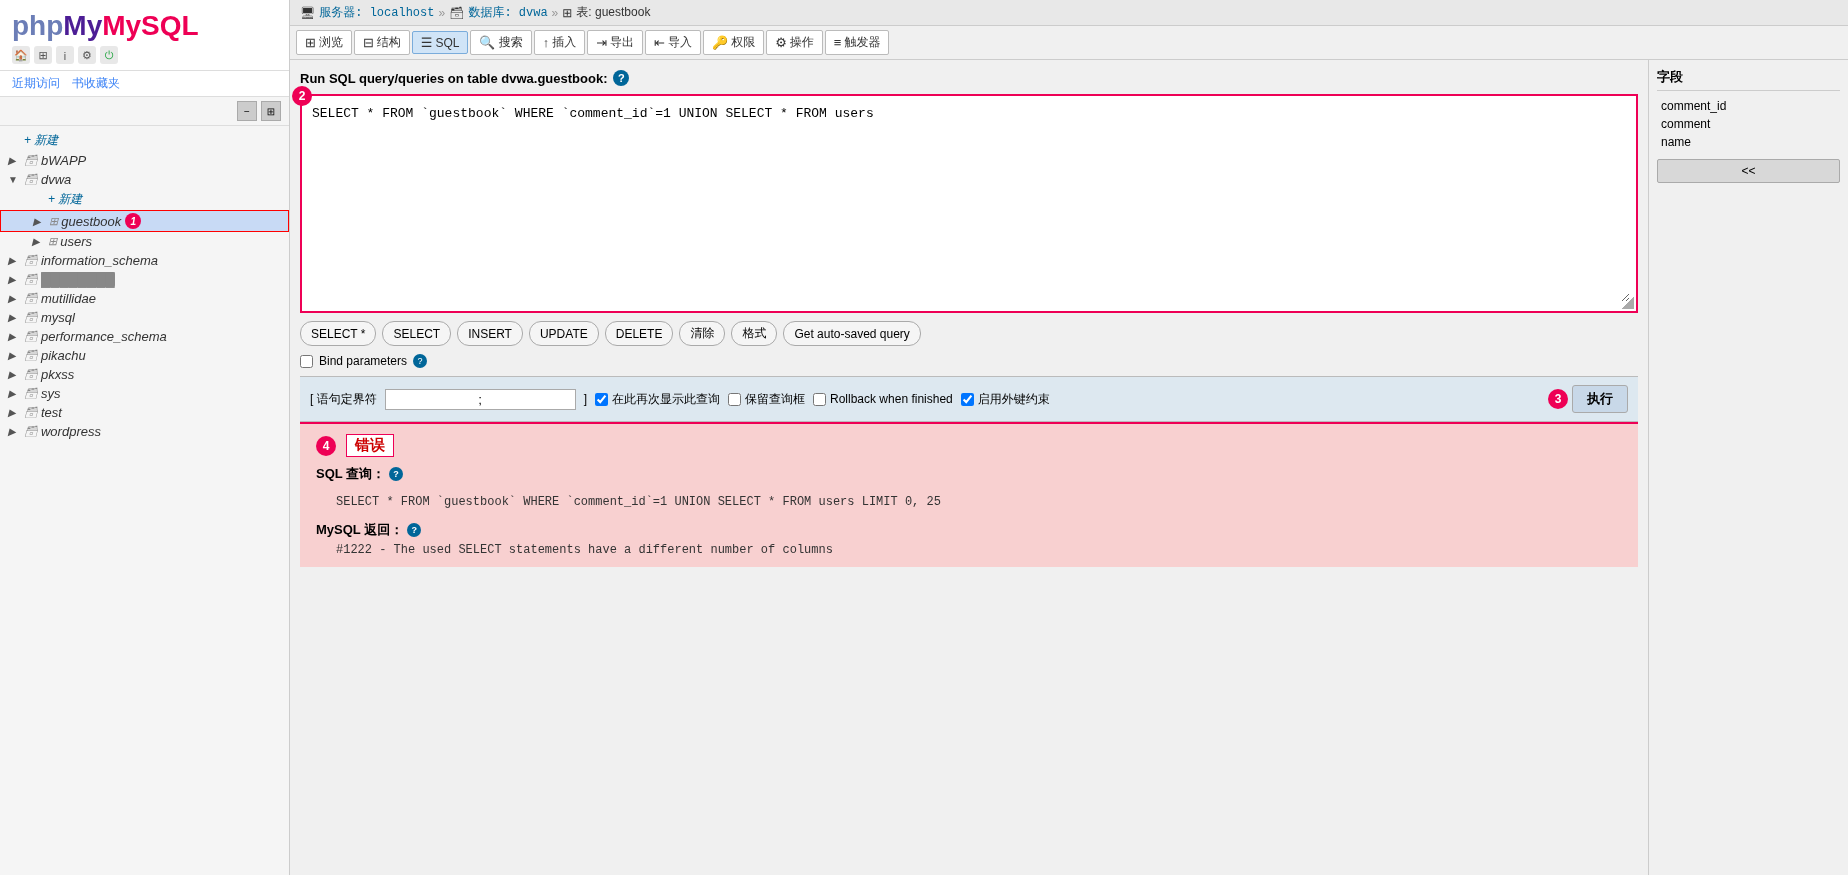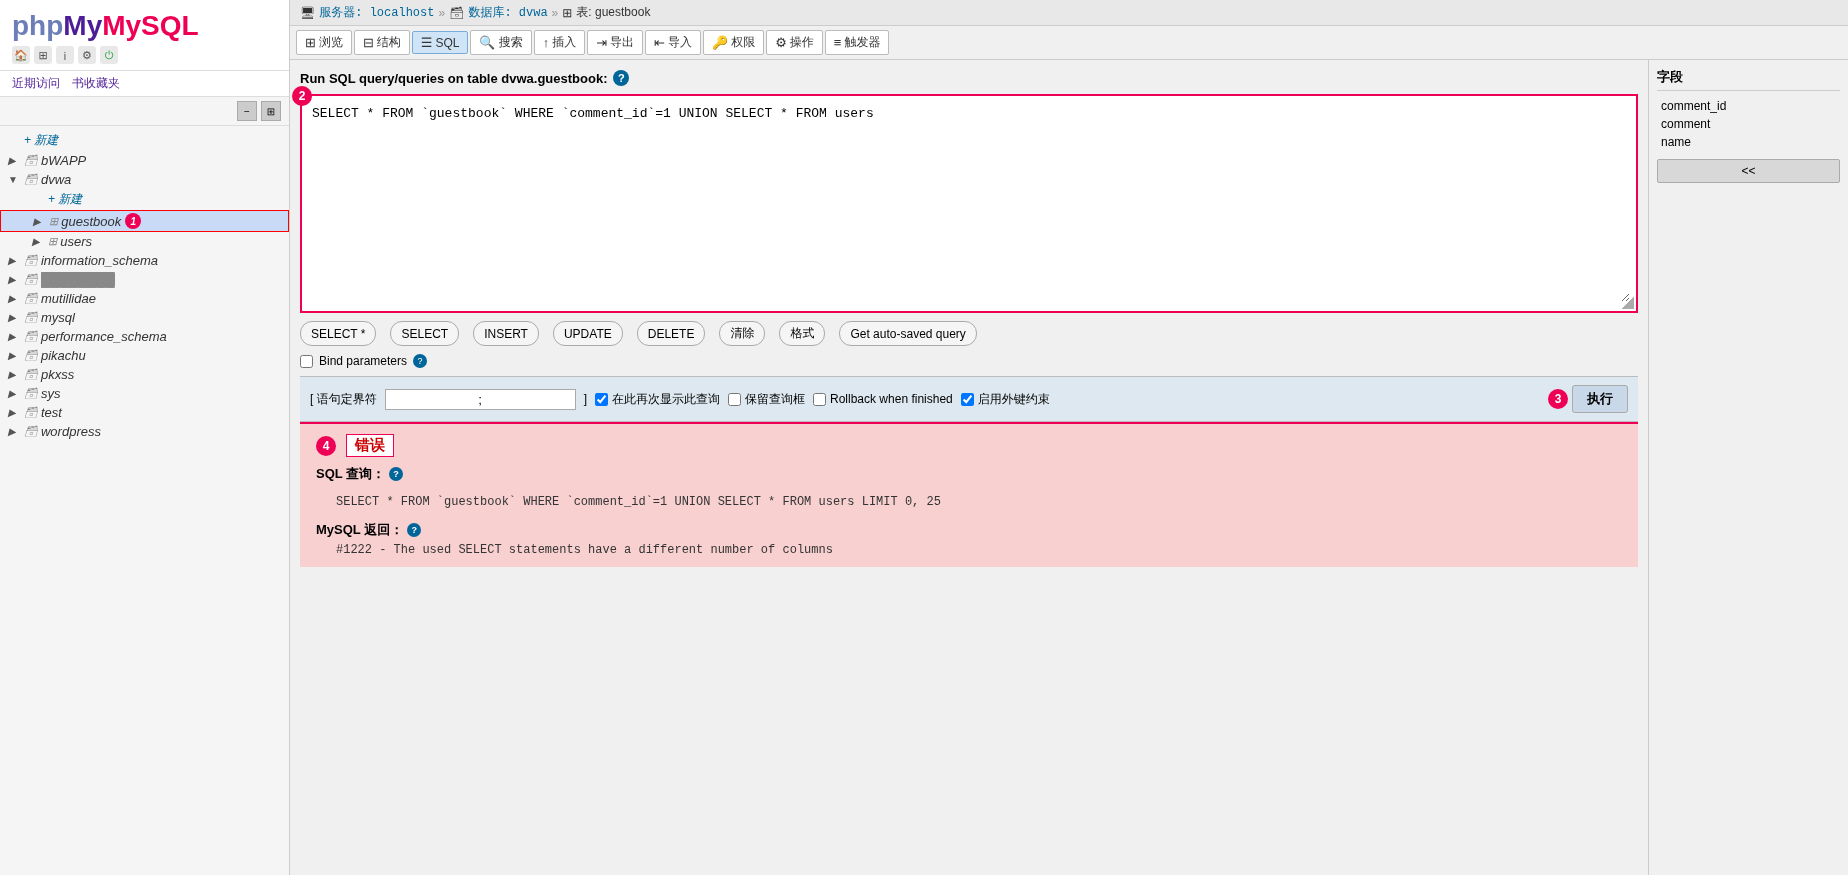--- a/index.html
+++ b/index.html
@@ -33,21 +33,21 @@
     .li-home { background: #e8e8e8; color: #555; }
     .li-star { background: #e8e8e8; color: #555; }
     .li-info { background: #e8e8e8; color: #555; }
     .li-cfg  { background: #e8e8e8; color: #555; }
     .li-exit { background: #e8e8e8; color: #28a745; }
 
     .sidebar-nav-links {
       display: flex; gap: 12px; padding: 4px 12px; font-size: 12px; color: #069;
       border-bottom: 1px solid #ddd; background: #fff;
     }
-    .sidebar-nav-links a { color: #4c1d95; text-decoration: none; cursor: pointer; }
+    .sidebar-nav-links a { color: #3b82f6; text-decoration: none; cursor: pointer; }
 
     .sidebar-actions {
       display: flex; align-items: center; justify-content: flex-end; padding: 4px 8px;
       border-bottom: 1px solid #ddd; background: #f5f5f5; gap: 4px;
     }
     .icon-btn { width: 20px; height: 20px; background: #ccc; border: 1px solid #aaa; cursor: pointer; display: flex; align-items: center; justify-content: center; font-size: 10px; }
 
     .sidebar-tree {
       flex: 1;
       overflow-y: auto;
@@ -129,21 +129,21 @@
       width: 100%; min-height: 200px; border: none; outline: none; resize: vertical;
       font-family: 'Courier New', monospace; font-size: 13px; background: #fff; padding: 4px;
     }
     .sql-resize-handle {
       position: absolute; right: 2px; bottom: 2px; width: 12px; height: 12px;
       background: linear-gradient(135deg, transparent 50%, #aaa 50%);
       cursor: se-resize;
     }
 
     .sql-buttons {
-      display: flex; gap: 14px; flex-wrap: wrap; margin-bottom: 8px;
+      display: flex; gap: 6px; flex-wrap: wrap; margin-bottom: 8px;
     }
     .sql-btn {
       padding: 3px 10px; background: #f5f5f5; border: 1px solid #aaa;
       border-radius: 12px; cursor: pointer; font-size: 12px;
     }
 
     .bind-params {
       display: flex; align-items: center; gap: 6px; margin-bottom: 8px; font-size: 12px;
     }
     .bind-params input[type=checkbox] { cursor: pointer; }

